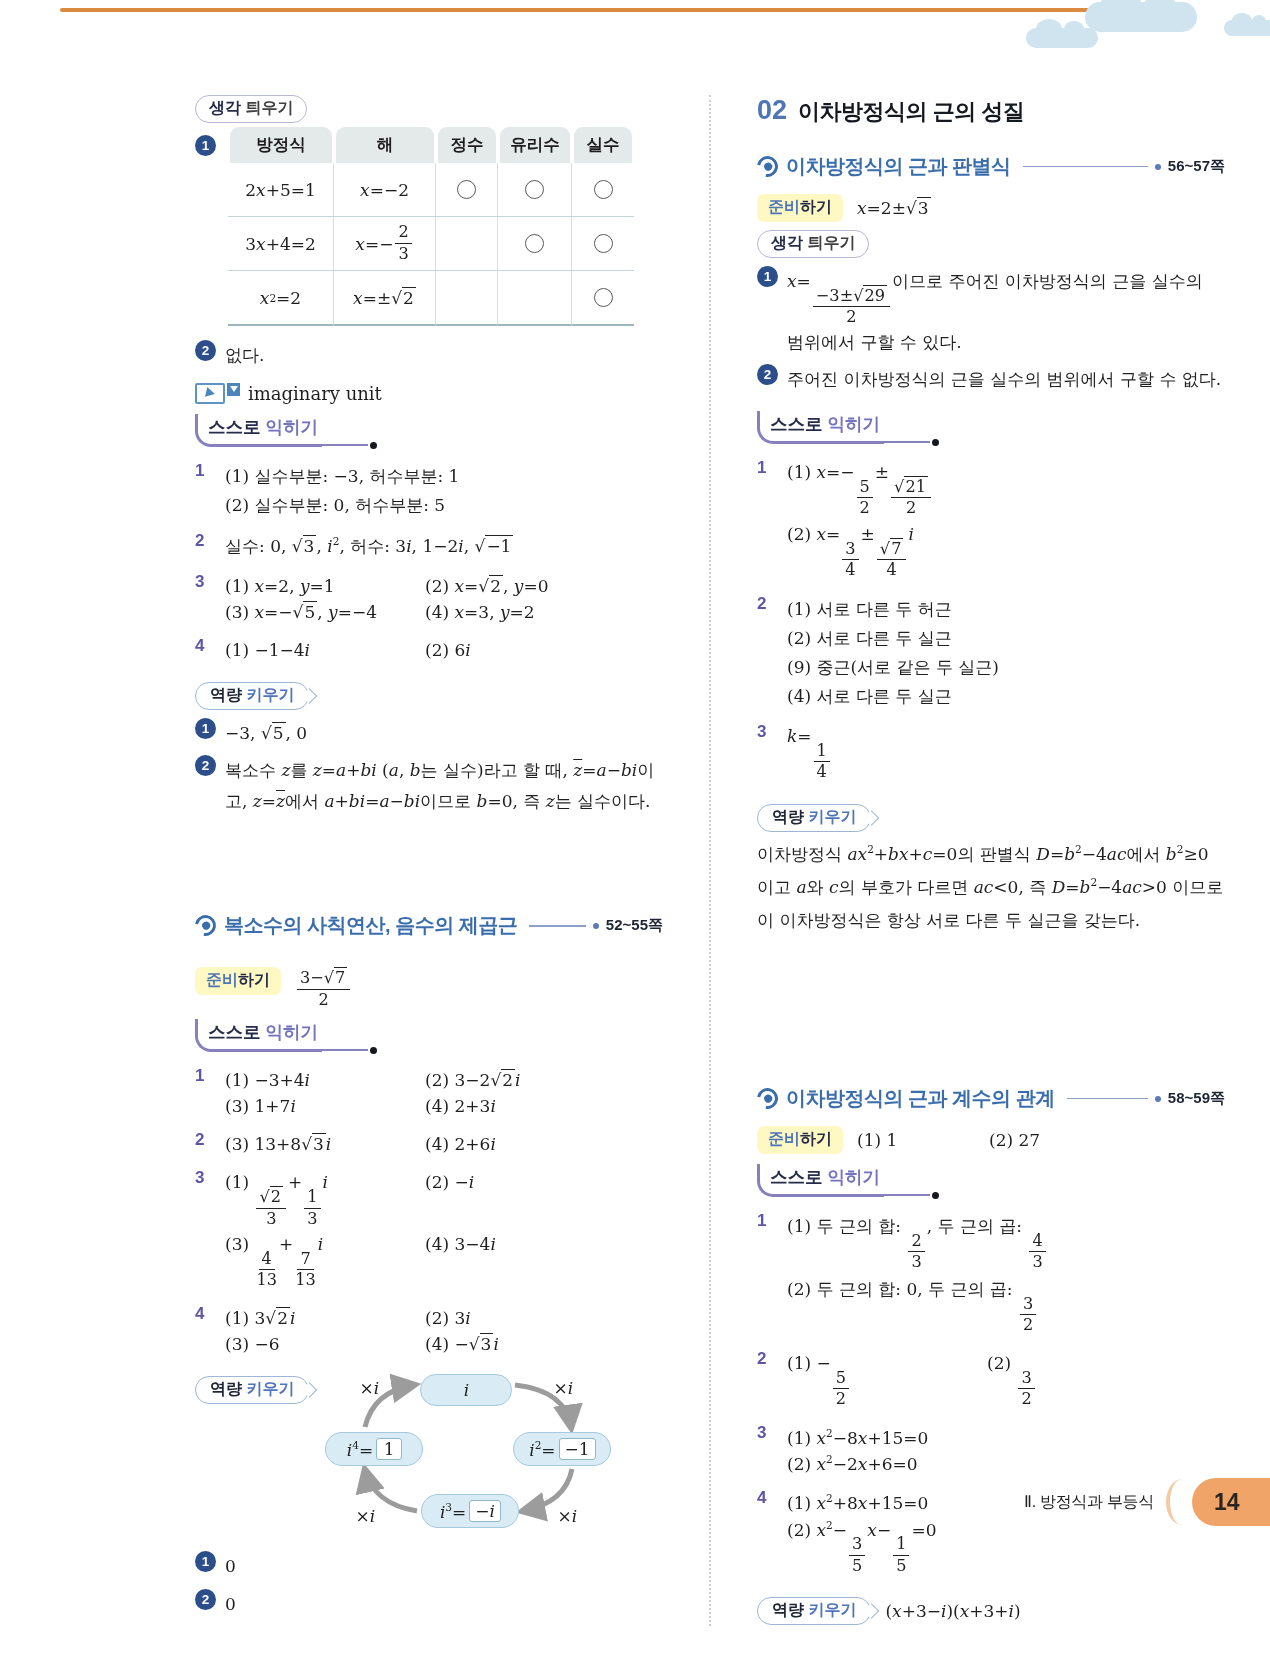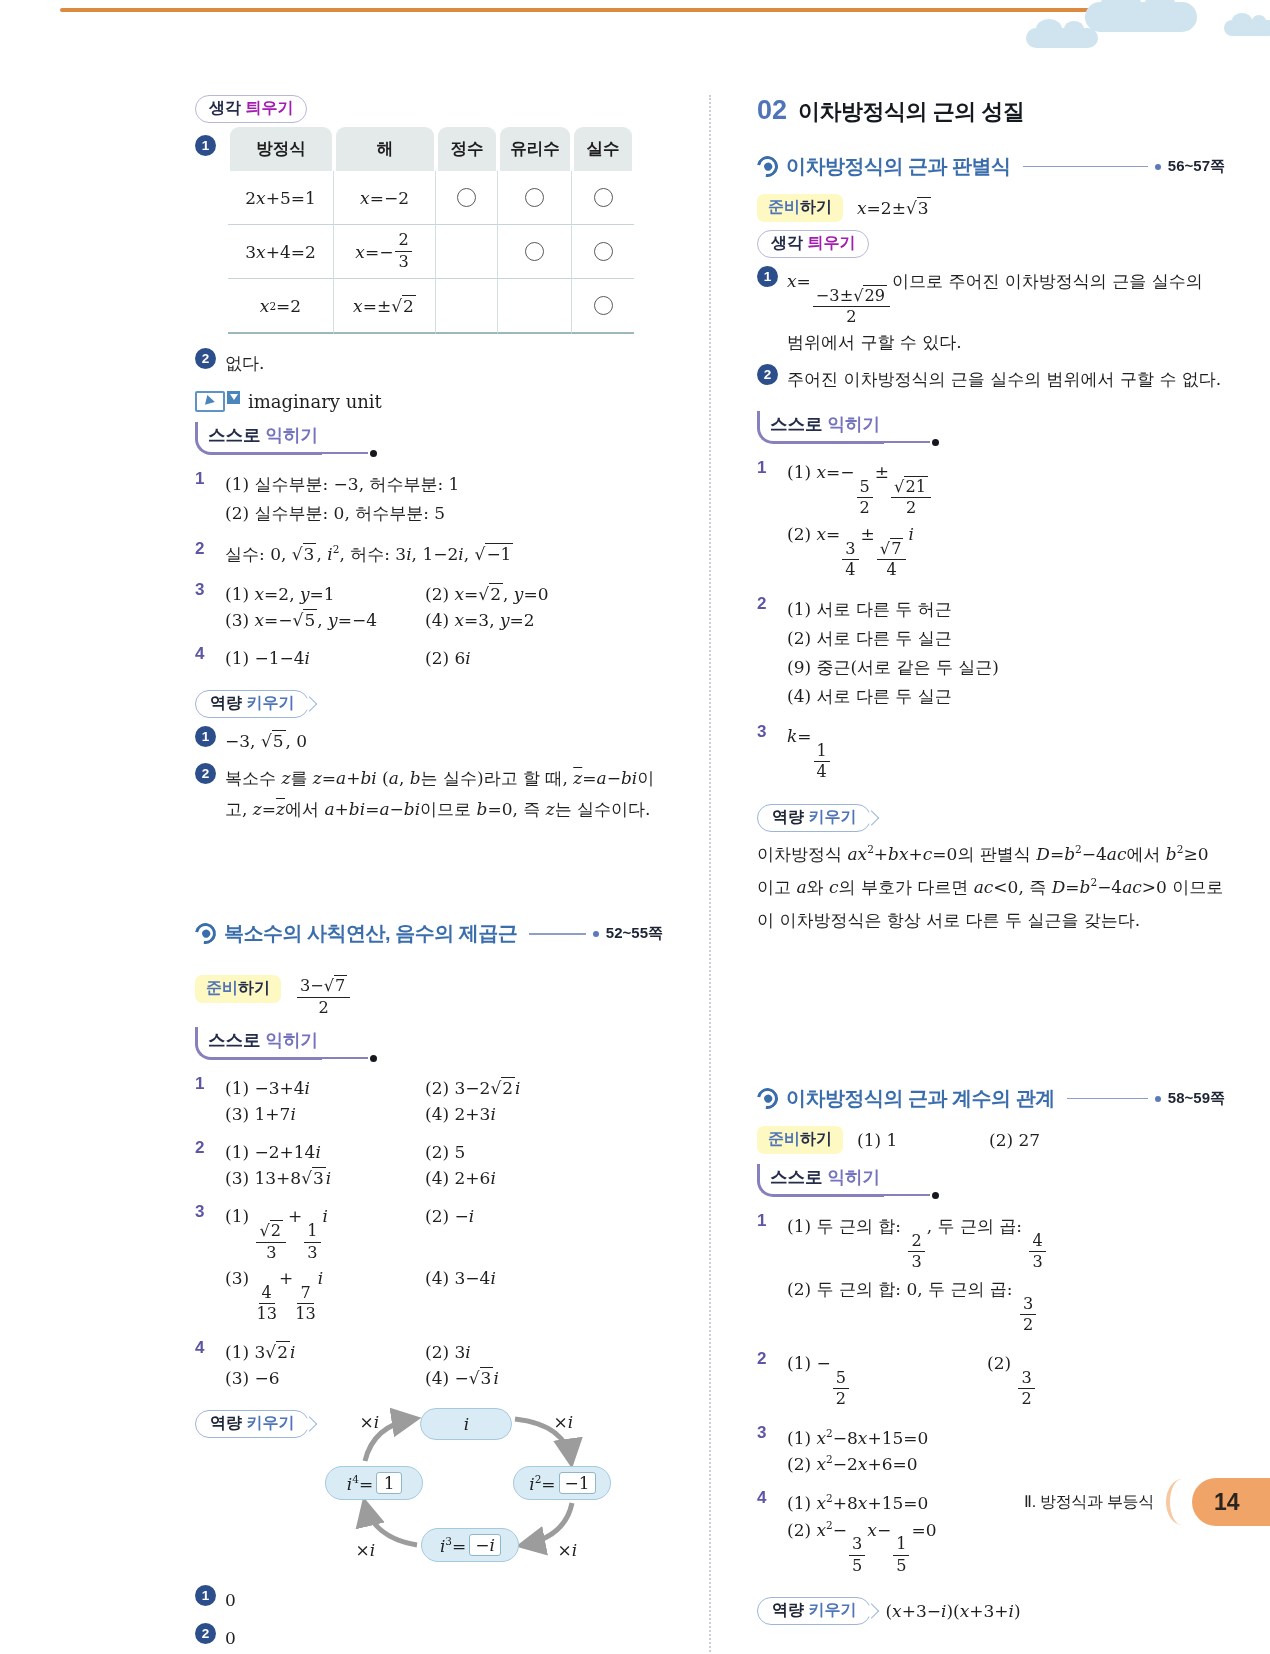--- a/index.html
+++ b/index.html
@@ -29,21 +29,21 @@
   .c3::before{width:20px;height:15px;left:8px;top:-7px;}
   .c3::after{width:14px;height:12px;left:28px;top:-5px;}
 
   .cols{position:absolute;left:195px;top:95px;display:flex;align-items:stretch;}
   .col-left{width:468px;margin-right:46px;}
   .col-right{width:468px;padding-left:46px;border-left:2px dotted #c8cdd6;min-height:1312px;}
 
   
   .tb{display:inline-block;border:1.6px solid #b7b7da;border-radius:15px;padding:2px 13px 3px;
       font-family:"Liberation Sans",sans-serif;font-weight:bold;font-size:16px;background:#fff;}
-  .tb .ba{color:#242c49;} .tb .bb{color:#a21caf;}
+  .tb .ba{color:#242c49;} .tb .bb{color:#404040;}
   .pr{display:inline-block;background:#fef9c3;border-radius:7px;padding:3px 11px 4px;
       font-family:"Liberation Sans",sans-serif;font-weight:bold;font-size:16px;}
   .pr .ba{color:#4f74b8;} .pr .bb{color:#242c49;}
   .pw{display:inline-flex;align-items:center;border:1.6px solid #9db6d8;border-radius:15px;
       padding:2px 14px 3px;position:relative;font-family:"Liberation Sans",sans-serif;
       font-weight:bold;font-size:16px;background:#fff;}
   .pw::after{content:"";position:absolute;right:-6.5px;top:50%;width:10px;height:10px;background:#fff;
       border-top:1.6px solid #9db6d8;border-right:1.6px solid #9db6d8;transform:translateY(-50%) rotate(45deg);}
   .pw .ba{color:#1d2433;text-align:right;} .pw .bb{color:#4f74b8;}
   .ssh{display:flex;align-items:flex-end;margin:10px 0 12px;}
@@ -81,21 +81,21 @@
   .qlines{flex:1;}
   .qline{display:flex;margin:6px 0;align-items:baseline;}
   .qcell{flex:0 0 200px;}
   .qcell:last-child{flex:1;}
 
   
   .think1{display:flex;gap:12px;margin:4px 0 14px;}
   .tgrid{display:grid;grid-template-columns:106px 102px 62px 74px 62px;}
   .thead>div{margin:0 2px;background:#e3eae9;border-radius:9px 9px 0 0;display:flex;align-items:center;
       justify-content:center;font-family:Liberation Serif, serif;font-weight:bold;color:#1d1d1d;
-      font-size:16.5px;height:44px;}
+      font-size:16.5px;height:36px;}
   .trow>div{display:flex;align-items:center;justify-content:center;border-right:1px solid #d4dfe0;
       border-bottom:1px solid #c5d5d7;min-height:47px;padding:3px 0;}
   .trow>div:last-child{border-right:none;}
   .trow.last>div{border-bottom:2.5px solid #9cb8bc;}
   .circ{display:inline-block;width:17px;height:17px;border:1.7px solid #5a5a5a;border-radius:50%;}
 
   
   .glossary{display:flex;align-items:center;gap:8px;margin:12px 0 4px;font-size:18px;}
   .gi{display:inline-flex;align-items:flex-start;gap:2px;}
   .gi .r1{width:26px;height:17px;border:2.2px solid #5f93c3;border-radius:2px;display:flex;
@@ -315,24 +315,20 @@
               </div>
               <div class="qline">
                 <span class="qcell math">(3) 1+7<i class="mv">i</i></span>
                 <span class="qcell math">(4) 2+3<i class="mv">i</i></span>
               </div>
             </div>
           </div>
           <div class="qa">
             <span class="qn">2</span>
             <div class="qlines">
-              <div class="qline">
-                <span class="qcell math">(1) −2+14<i class="mv">i</i></span>
-                <span class="qcell math">(2) 5</span>
-              </div>
               <div class="qline">
                 <span class="qcell math">(3) 13+8<span class="sq">√<span class="vin">3</span></span><i class="mv">i</i></span>
                 <span class="qcell math">(4) 2+6<i class="mv">i</i></span>
               </div>
             </div>
           </div>
           <div class="qa">
             <span class="qn">3</span>
             <div class="qlines">
               <div class="qline">

